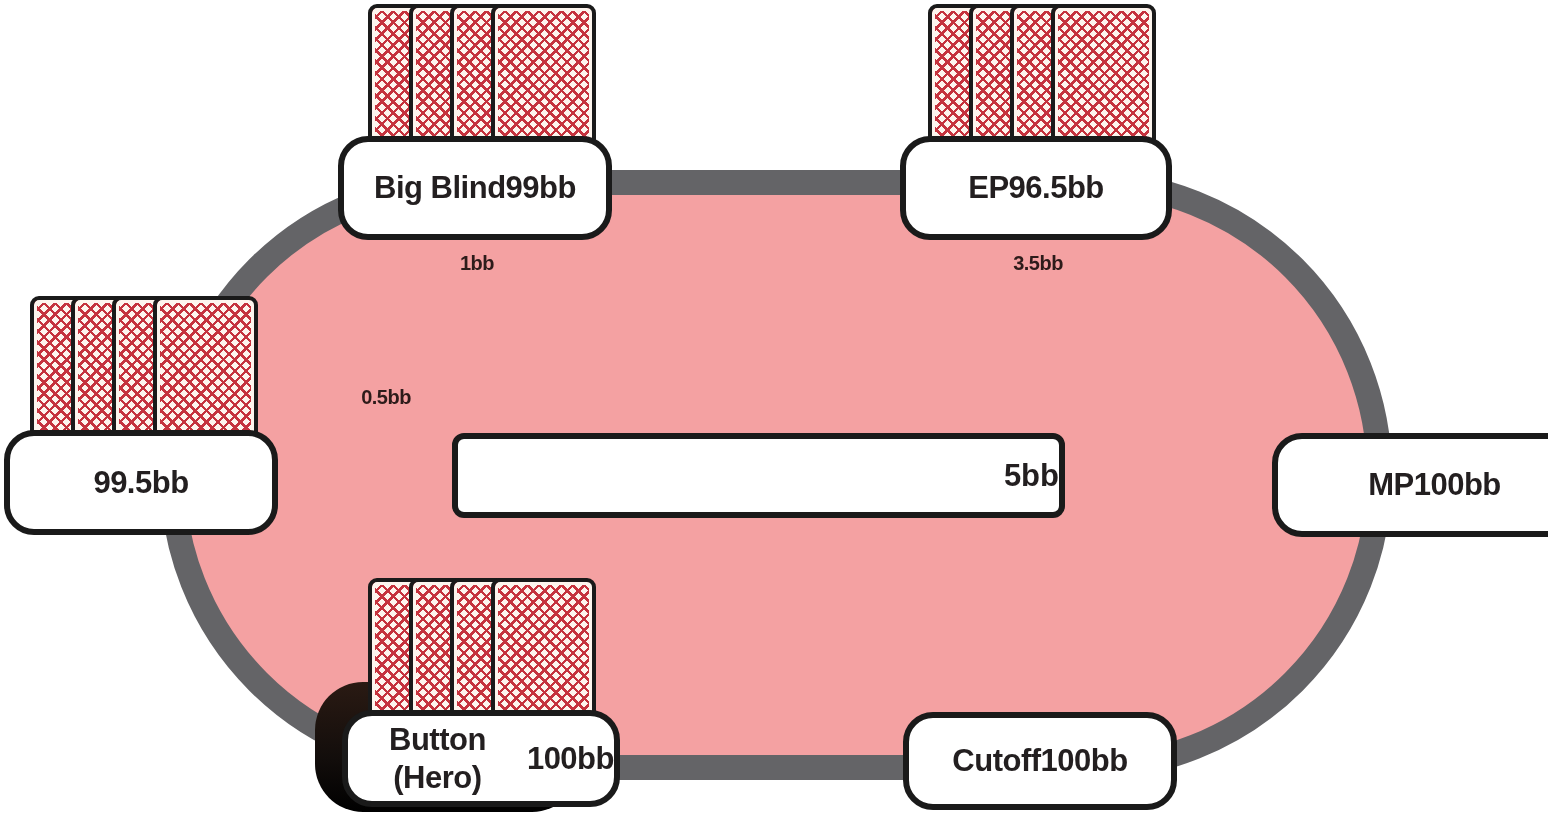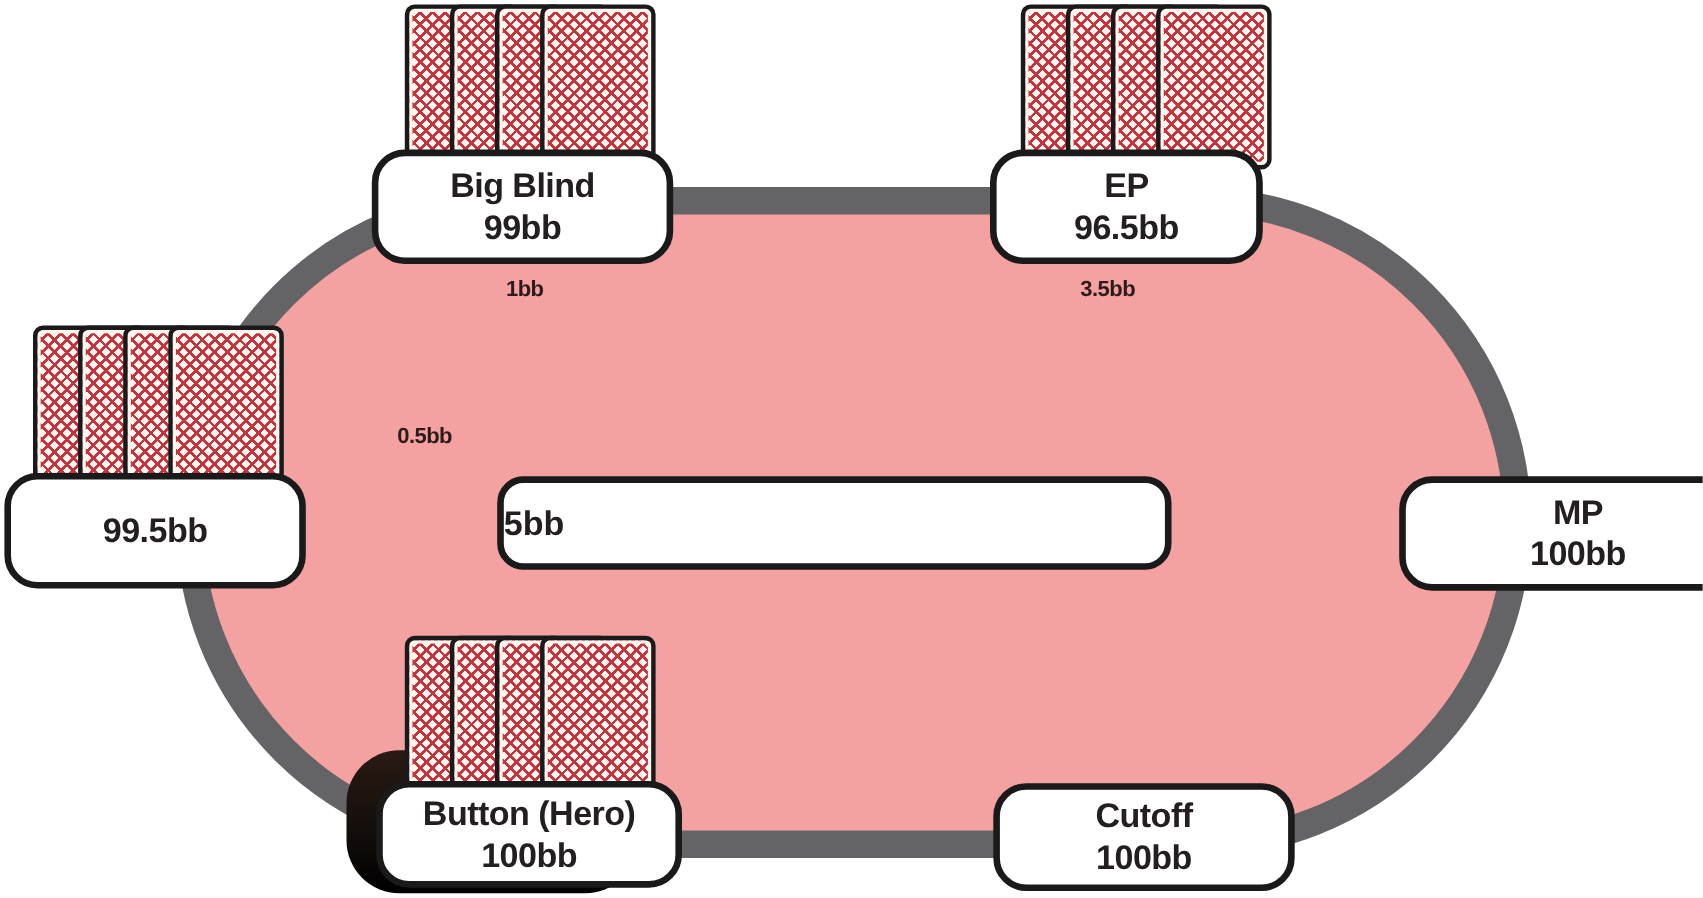--- a/index.html
+++ b/index.html
@@ -29,22 +29,22 @@
     background:var(--felt);
   }
   
   .pot{
     position:absolute;
     left:452px;top:433px;
     width:613px;height:85px;
     box-sizing:border-box;
     background:#ffffff;
     border:6px solid #1a1a1a;
-    border-radius:24px;
-    display:flex;align-items:center;justify-content:flex-start;
+    border-radius:12px;
+    display:flex;align-items:center;justify-content:flex-end;
     font-size:31px;font-weight:700;color:var(--ink);
   }
   
   .cards{position:absolute;width:228px;height:150px;}
   .card{
     position:absolute;top:0;
     width:105px;height:150px;
     box-sizing:border-box;
     border:4px solid #1a1a1a;
     border-radius:9px;
@@ -58,21 +58,21 @@
   .card:nth-child(2){left:41px;}
   .card:nth-child(3){left:82px;}
   .card:nth-child(4){left:123px;}
   
   .badge{
     position:absolute;
     box-sizing:border-box;
     background:#ffffff;
     border:6px solid #1a1a1a;
     border-radius:30px;
-    display:flex;flex-direction:column;align-items:center;justify-content:center;
+    display:flex;align-items:center;justify-content:center;
     font-weight:700;color:var(--ink);
     font-size:31px;line-height:1.22;
     text-align:center;
     letter-spacing:-0.5px;
   }
   
   .bet{
     position:absolute;
     transform:translateX(-50%);
     font-size:20px;font-weight:700;color:var(--bet-ink);
@@ -86,22 +86,22 @@
     width:265px;height:130px;
     border-radius:48px;
     background:linear-gradient(180deg,#2a1a13 0%,#120d0b 60%,#000000 100%);
   }
   
   .cards-bb{left:368px;top:4px;}
   .badge-bb{left:338px;top:136px;width:274px;height:104px;}
   .bet-bb{left:477px;top:252px;}
 
   .cards-ep{left:928px;top:4px;}
-  .badge-ep{left:900px;top:136px;width:248px;height:104px;}
-  .bet-ep{left:1007px;top:252px;}
+  .badge-ep{left:900px;top:136px;width:272px;height:104px;}
+  .bet-ep{left:1038px;top:252px;}
 
   .cards-sb{left:30px;top:296px;}
   .badge-sb{left:4px;top:430px;width:274px;height:105px;}
   .bet-sb{left:350px;top:386px;margin-left:36px;}
 
   .badge-mp{left:1272px;top:433px;width:325px;height:104px;}
 
   .cards-btn{left:368px;top:578px;}
   .badge-btn{left:342px;top:710px;width:278px;height:97px;justify-content:center;}
 

